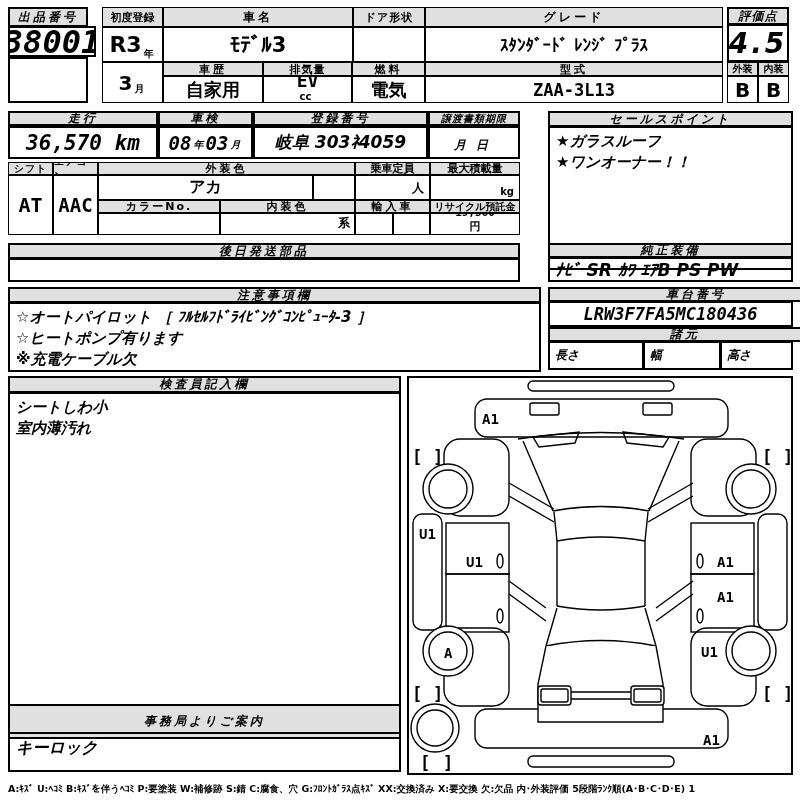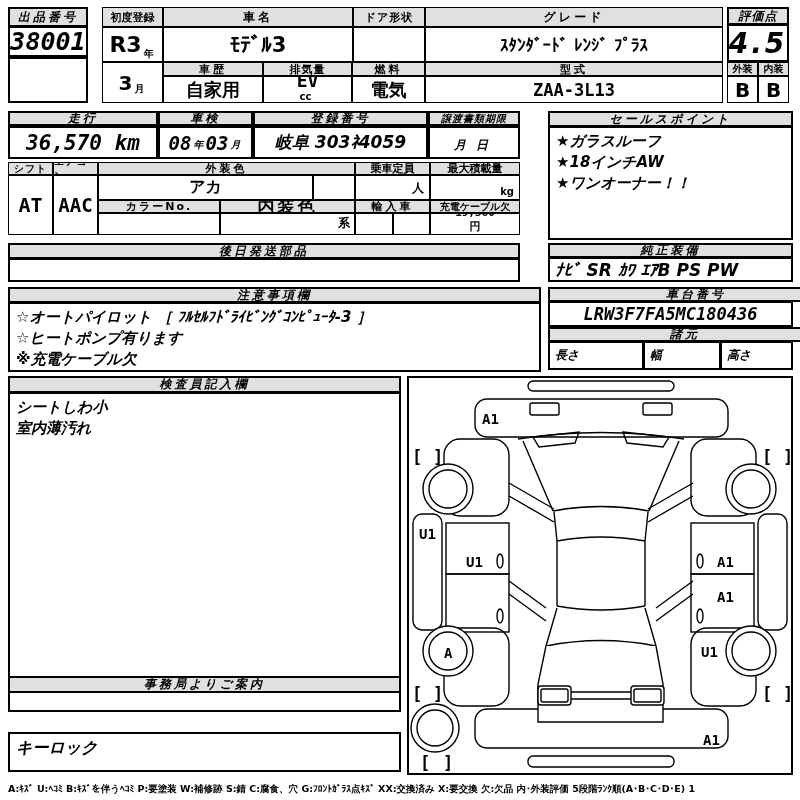--- a/index.html
+++ b/index.html
@@ -21,21 +21,21 @@
   #legend{position:absolute;left:8px;top:783px;width:788px;font-size:9.5px;
           white-space:nowrap;font-weight:bold;letter-spacing:0;}
   svg text{font-family:"DejaVu Sans Mono",monospace;font-weight:bold;}
 </style>
 </head>
 <body>
 
 <div id="sheet">
 
   <div class="c b2 hdr" style="left:8px;top:7px;width:80px;height:20px">出品番号</div>
-  <div class="c b2 val mono" style="left:8px;top:26px;width:80px;height:31px;font-size:25px">38001</div>
+  <div class="c b2 val mono" style="left:8px;top:26px;width:88px;height:31px;font-size:32px">38001</div>
   <div class="c b2" style="left:8px;top:57px;width:80px;height:46px"></div>
 
   <div class="c hdr" style="left:102px;top:7px;width:61px;height:20px;font-size:11px;letter-spacing:0">初度登録</div>
   <div class="c hdr" style="left:163px;top:7px;width:190px;height:20px">車名</div>
   <div class="c hdr" style="left:353px;top:7px;width:72px;height:20px;font-size:11px;letter-spacing:1px">ドア形状</div>
   <div class="c hdr" style="left:425px;top:7px;width:298px;height:20px">グレード</div>
 
   <div class="c val" style="left:102px;top:27px;width:61px;height:35px">
     <span style="font-size:22px">R3</span>
     <span class="unit" style="align-self:flex-end">年</span>
@@ -98,42 +98,41 @@
   <div class="c val" style="left:98px;top:175px;width:215px;height:25px;font-size:16px">アカ</div>
   <div class="c" style="left:313px;top:175px;width:42px;height:25px"></div>
   <div class="c bottom right" style="left:355px;top:175px;width:75px;height:25px">
     <span style="font-size:12px;font-weight:bold;margin:0 5px 2px 0">人</span>
   </div>
   <div class="c bottom right" style="left:430px;top:175px;width:90px;height:25px">
     <span style="font-size:10px;font-weight:bold;margin:0 5px 2px 0">kg</span>
   </div>
 
   <div class="c hdr" style="left:98px;top:200px;width:122px;height:13px;font-size:11px;letter-spacing:2px">カラーNo.</div>
-  <div class="c hdr" style="left:220px;top:200px;width:135px;height:13px;font-size:17px">内装色</div>
+  <div class="c hdr" style="left:220px;top:200px;width:135px;height:13px;font-size:11px">内装色</div>
   <div class="c hdr" style="left:355px;top:200px;width:75px;height:13px;font-size:11px">輸入車</div>
-  <div class="c hdr" style="left:430px;top:200px;width:90px;height:13px;font-size:10px;letter-spacing:0">充電ケーブル欠</div>
+  <div class="c hdr" style="left:430px;top:200px;width:90px;height:13px;font-size:10px;letter-spacing:0">リサイクル預託金</div>
 
   <div class="c" style="left:98px;top:213px;width:122px;height:22px"></div>
   <div class="c bottom right" style="left:220px;top:213px;width:135px;height:22px">
     <span style="font-size:12px;font-weight:bold;margin:0 4px 2px 0">系</span>
   </div>
   <div class="c" style="left:355px;top:213px;width:38px;height:22px"></div>
   <div class="c" style="left:393px;top:213px;width:37px;height:22px"></div>
   <div class="c right" style="left:430px;top:213px;width:90px;height:22px">
     <span class="mono" style="font-size:11px;font-weight:bold">19,560</span>
     <span style="font-size:11px;font-weight:bold;margin:0 3px">円</span>
   </div>
 
   <div class="c b2 hdr" style="left:8px;top:243px;width:512px;height:16px">後日発送部品</div>
   <div class="c b2" style="left:8px;top:258px;width:512px;height:24px"></div>
 
   <div class="c b2 hdr" style="left:548px;top:111px;width:245px;height:16px">セールスポイント</div>
-  <div class="c b2 lines" style="left:548px;top:126px;width:245px;height:114px">
+  <div class="c b2 lines" style="left:548px;top:126px;width:245px;height:144px">
     <div>★ガラスルーフ</div>
-    <div>★18インチAW</div>
     <div>★ワンオーナー！！</div>
   </div>
 
   <div class="c b2 hdr" style="left:548px;top:243px;width:245px;height:15px">純正装備</div>
   <div class="c b2 val left" style="left:548px;top:257px;width:245px;height:25px;font-size:17px;padding-left:5px">ﾅﾋﾞ SR ｶﾜ ｴｱB PS PW</div>
 
   <div class="c b2 hdr" style="left:8px;top:287px;width:533px;height:16px">注意事項欄</div>
   <div class="c b2 lines" style="left:8px;top:302px;width:533px;height:70px">
     <div>☆オートパイロット ［ ﾌﾙｾﾙﾌﾄﾞﾗｲﾋﾞﾝｸﾞｺﾝﾋﾟｭｰﾀ-3 ］</div>
     <div>☆ヒートポンプ有ります</div>
@@ -146,21 +145,21 @@
   <div class="c b2 left" style="left:548px;top:341px;width:96px;height:29px;font-size:12px;font-weight:bold;padding-left:5px">長さ</div>
   <div class="c b2 left" style="left:643px;top:341px;width:78px;height:29px;font-size:12px;font-weight:bold;padding-left:5px">幅</div>
   <div class="c b2 left" style="left:720px;top:341px;width:73px;height:29px;font-size:12px;font-weight:bold;padding-left:5px">高さ</div>
 
   <div class="c b2 hdr" style="left:8px;top:376px;width:393px;height:17px">検査員記入欄</div>
   <div class="c b2 lines" style="left:8px;top:392px;width:393px;height:320px">
     <div>シートしわ小</div>
     <div>室内薄汚れ</div>
   </div>
 
-  <div class="c b2 hdr" style="left:8px;top:676px;width:393px;height:17px">事務局よりご案内</div>
+  <div class="c b2 hdr" style="left:8px;top:704px;width:393px;height:35px">事務局よりご案内</div>
   <div class="c b2 lines" style="left:8px;top:732px;width:393px;height:40px">
     <div style="font-size:16px">キーロック</div>
   </div>
 
   <svg style="position:absolute;left:407px;top:376px" width="386" height="399" viewBox="0 0 386 399">
     <g stroke="#000" stroke-width="1.4" fill="none">
       <rect x="1" y="1" width="384" height="397" stroke-width="2"></rect>
 
       <rect x="121" y="5" width="146" height="10" rx="5"></rect>
       <rect x="68" y="23" width="253" height="38" rx="12"></rect>

